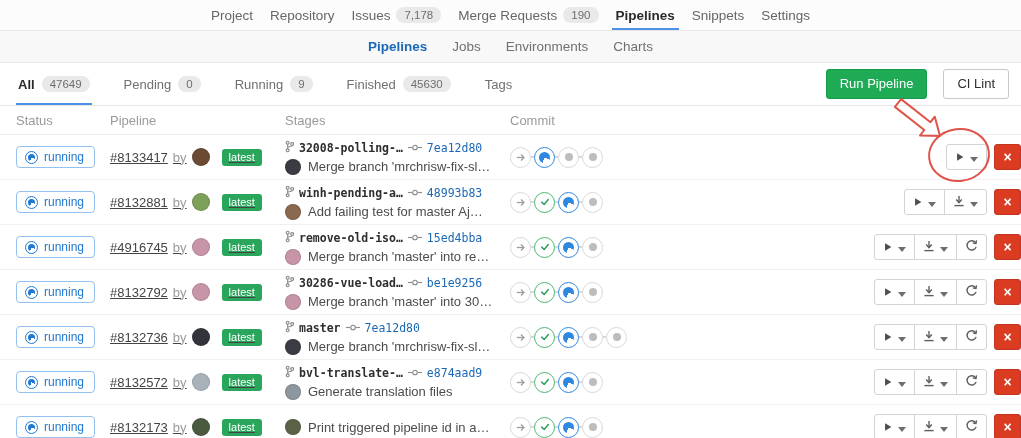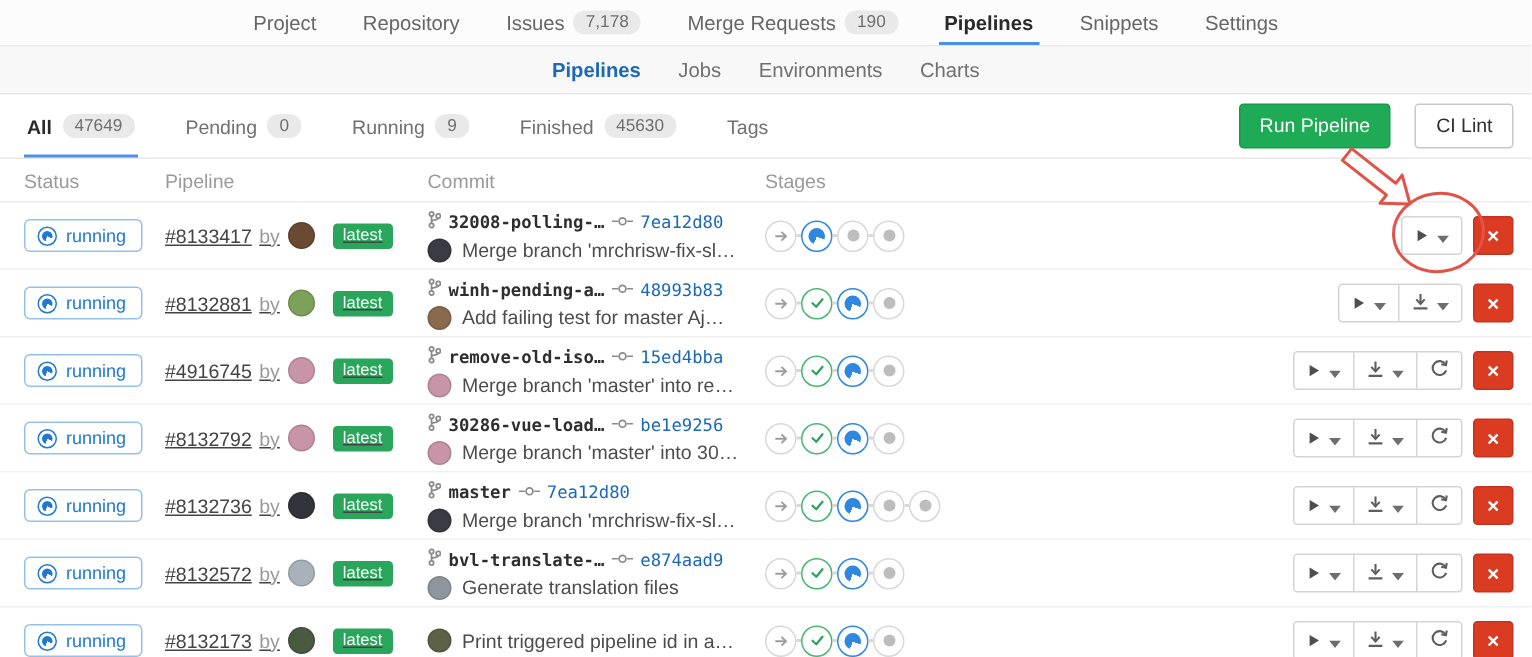--- a/index.html
+++ b/index.html
@@ -2,21 +2,21 @@
 <html><head>
 <meta charset="utf-8">
 <style>
   html,body{margin:0;padding:0;}
   body{width:1021px;height:438px;overflow:hidden;background:#fff;
        font-family:"Liberation Sans",sans-serif;font-size:13px;color:#2e2e2e;position:relative;}
   .page{width:1021px;height:438px;position:relative;overflow:hidden;}
 
   
   .navbar{height:30px;background:#fcfcfc;border-bottom:1px solid #e7e7e7;
-          display:flex;justify-content:center;align-items:stretch;gap:27px;font-size:13.5px;color:#666;}
+          display:flex;justify-content:center;align-items:stretch;gap:13px;font-size:13.5px;color:#666;}
   .nav-item{display:flex;align-items:center;gap:6px;position:relative;cursor:pointer;padding:0 2px;}
   .nav-item.active{color:#2a2a2a;font-weight:bold;}
   .nav-item.active::after{content:"";position:absolute;left:-2px;right:-2px;bottom:0;height:2px;background:#4a8fe8;}
 
   
   .subnav{height:31px;background:#f8f8f8;border-bottom:1px solid #e7e7e7;
           display:flex;justify-content:center;align-items:center;gap:25px;font-size:13.5px;color:#707070;}
   .subnav-item{cursor:pointer;}
   .subnav-item.active{color:#1b69b6;font-weight:bold;}
 
@@ -27,21 +27,21 @@
   .tab{display:flex;align-items:center;gap:7px;margin-right:30px;color:#707070;position:relative;cursor:pointer;padding:0 2px;}
   .tab.active{color:#2a2a2a;font-weight:bold;}
   .tab.active::after{content:"";position:absolute;left:0;right:0;bottom:0;height:2px;background:#4a8fe8;}
   .tabs-actions{margin-left:auto;display:flex;align-items:center;gap:16px;}
   .btn{border-radius:3px;padding:7px 13px;font-size:13px;cursor:pointer;line-height:14px;}
   .btn-green{background:#1faa55;border:1px solid #179a4c;color:#fff;}
   .btn-white{background:#fff;border:1px solid #c9c9c9;color:#2e2e2e;}
 
   
   .grid{display:grid;grid-template-columns:94px 175px 225px 230px 1fr;align-items:center;
-        padding-left:16px;padding-right:12px;}
+        padding-left:16px;padding-right:0;}
   .thead{height:28px;color:#9a9a9a;font-size:13px;border-bottom:1px solid #ededed;}
   .row{height:44px;border-bottom:1px solid #f0f0f0;}
 
   
   .status-badge{display:inline-flex;align-items:center;gap:6px;padding:3px 10px 3px 8px;
         border:1px solid #93c1ef;border-radius:4px;color:#1f78d1;font-size:12px;cursor:pointer;background:#fff;}
   .spin-outer{width:13px;height:13px;border:1.5px solid #1f78d1;border-radius:50%;
         display:flex;align-items:center;justify-content:center;box-sizing:border-box;flex:0 0 auto;}
   .spin-moon{width:7px;height:7px;border-radius:50%;
         background:conic-gradient(from 200deg,#1f78d1 0 275deg,transparent 275deg 360deg);}
@@ -143,22 +143,22 @@
       </div>
     <div class="tabs-actions">
       <button class="btn btn-green">Run Pipeline</button>
       <button class="btn btn-white">CI Lint</button>
     </div>
   </div>
 
   <div class="grid thead" id="thead">
       <div>Status</div>
       <div>Pipeline</div>
+      <div>Stages</div>
       <div>Commit</div>
-      <div>Stages</div>
       <div></div>
     </div>
   <div id="rows">
       <div class="grid row">
         <div><a class="status-badge">
             <span class="spin-outer">
               <span class="spin-moon"></span>
             </span>
             <span>running</span>
           </a></div>

